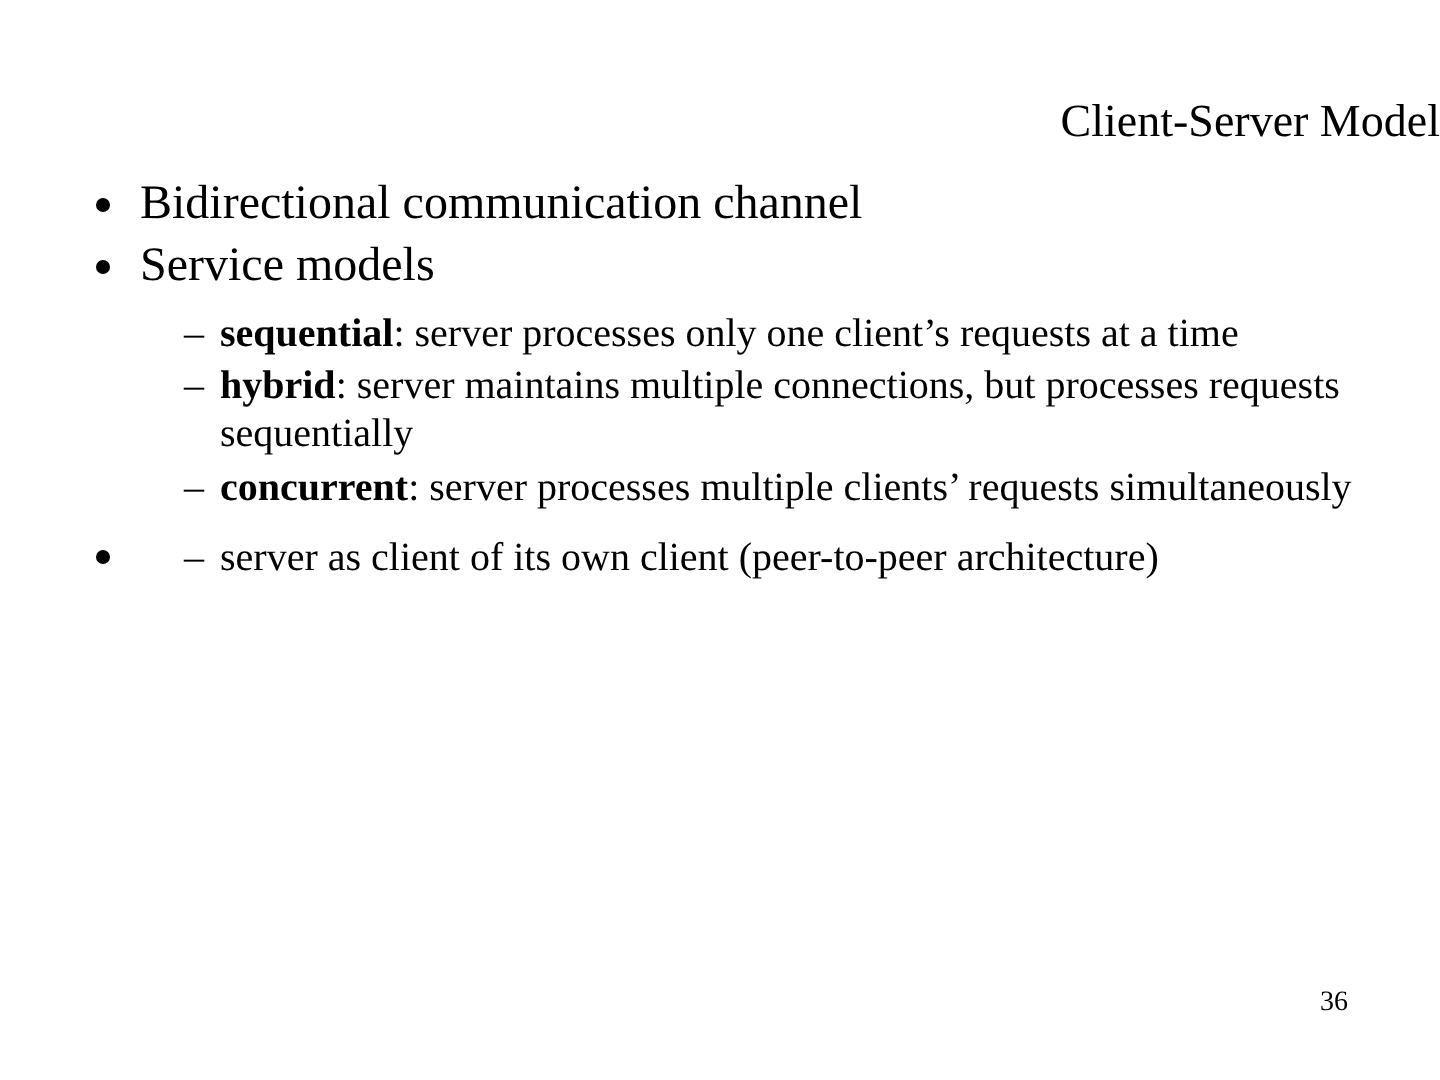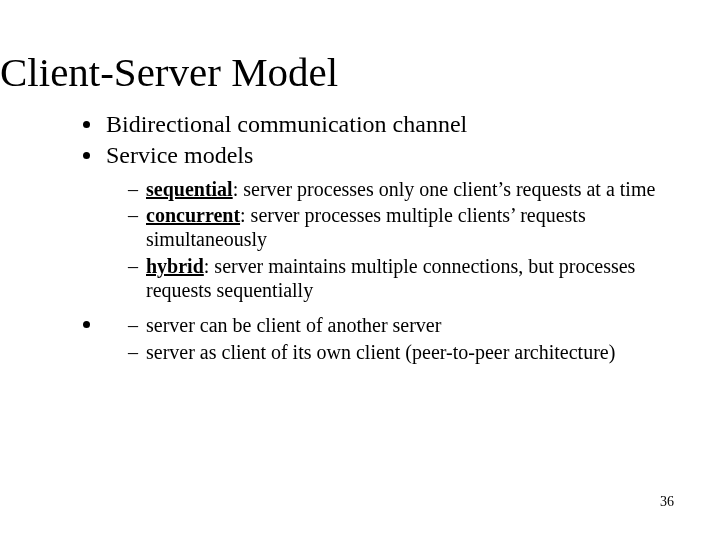--- a/index.html
+++ b/index.html
@@ -11,57 +11,55 @@
     font-family: "Times New Roman", Times, serif;
     color: #000;
   }
   .slide {
     position: relative;
     width: 720px;
     height: 540px;
     box-sizing: border-box;
   }
   .title {
-    text-align: left;
-    font-size: 41px;
+    text-align: right;
+    font-size: 23px;
     font-weight: normal;
     padding-top: 48px;
     padding-bottom: 14px;
   }
   ul.level1 {
     margin: 0 40px 0 40px;
     padding: 0 0 0 28px;
     font-size: 24px;
     line-height: 1.22;
   }
   ul.level1 > li {
     list-style-type: disc;
     margin-bottom: 2px;
     padding-left: 2px;
-    margin-left: 36px;
   }
   ul.level2 {
     margin: 6px 0 8px 0;
     padding: 0 0 0 40px;
     font-size: 20px;
     line-height: 1.22;
   }
   ul.level2 > li {
     list-style: none;
     position: relative;
     margin-bottom: 2px;
     padding-left: 0;
   }
   ul.level2 > li::before {
     content: "–";
     position: absolute;
     left: -18px;
   }
   .underline {
-    text-decoration: underline;
   }
   .pagenum {
     position: absolute;
     right: 46px;
     bottom: 30px;
     font-size: 14px;
   }
   .b { font-weight: bold; }
 </style>
 </head>
@@ -77,33 +75,30 @@
       <span>Bidirectional communication channel</span>
     </li>
 
     <li>
       <span>Service models</span>
       <ul class="level2">
         <li>
           <span class="b underline">sequential</span><span>: server processes only one client’s requests at a time</span>
         </li>
         <li>
-          <span class="b underline">concurrent</span><span>: server processes multiple clients’ requests simultaneously</span>
+          <span class="b underline">hybrid</span><span>: server maintains multiple connections, but processes requests sequentially</span>
         </li>
         <li>
-          <span class="b underline">hybrid</span><span>: server maintains multiple connections, but processes requests sequentially</span>
+          <span class="b underline">concurrent</span><span>: server processes multiple clients’ requests simultaneously</span>
         </li>
       </ul>
     </li>
 
     <li>
       <ul class="level2">
-        <li>
-          <span>server can be client of another server</span>
-        </li>
         <li>
           <span>server as client of its own client (peer-to-peer architecture)</span>
         </li>
       </ul>
     </li>
 
   </ul>
 
   <div class="pagenum">36</div>
 

